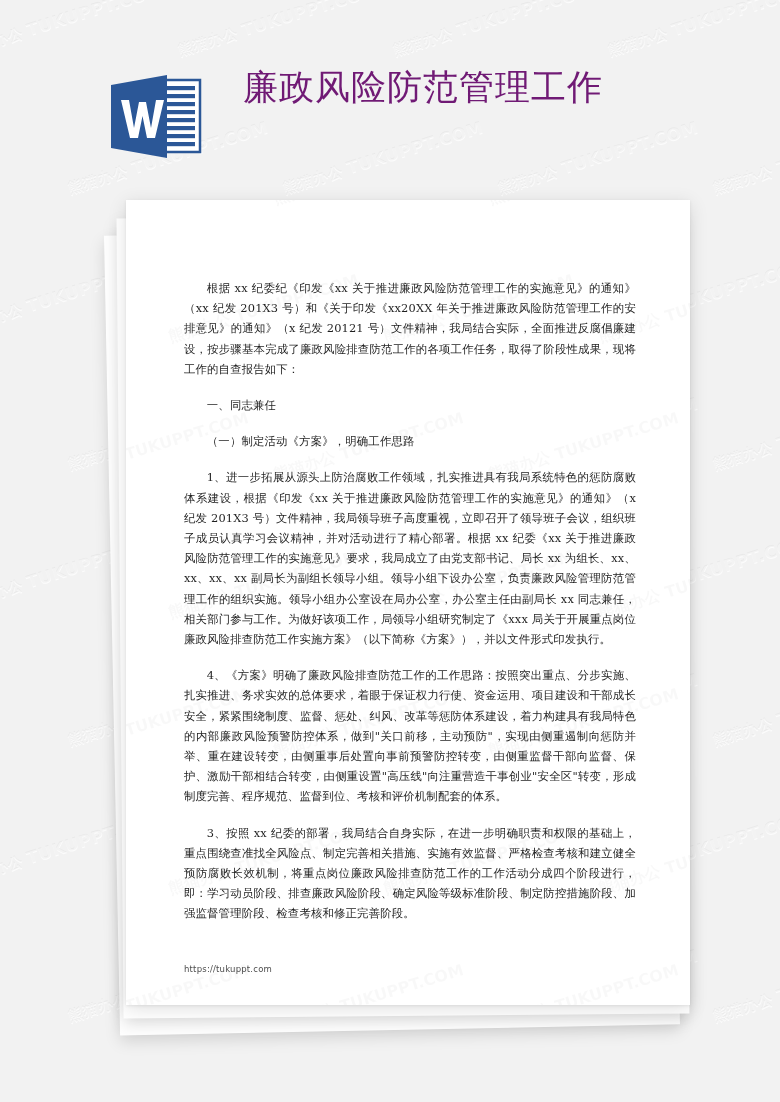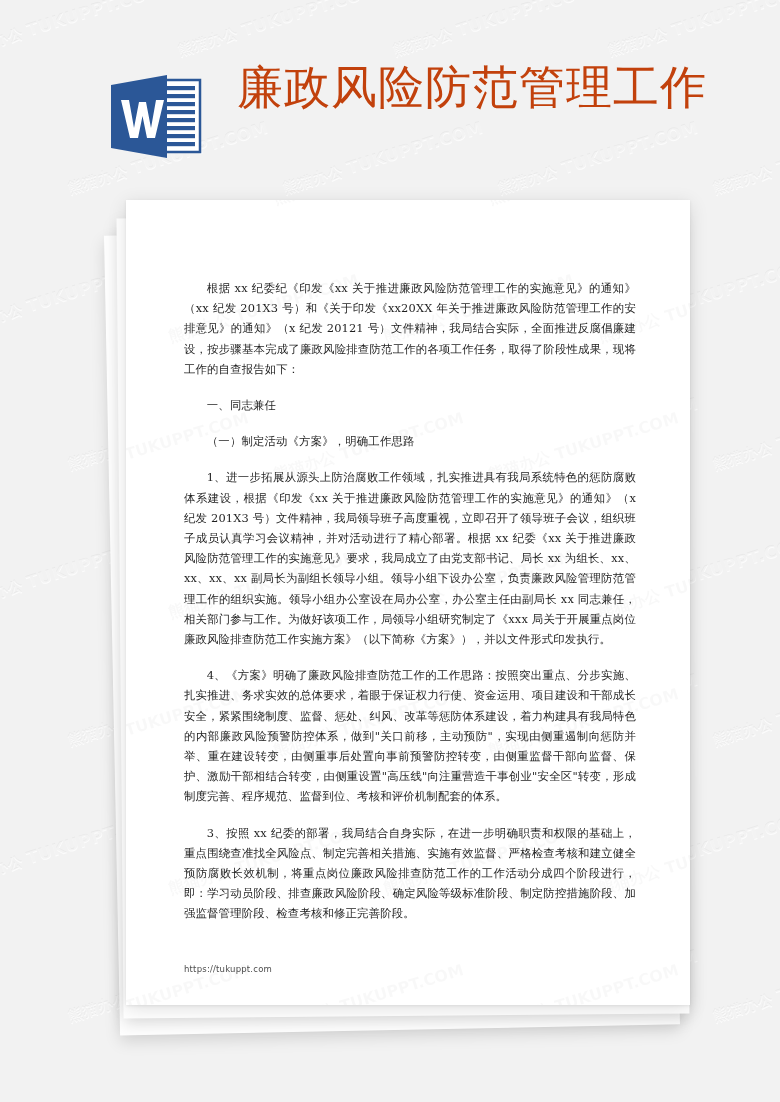--- a/index.html
+++ b/index.html
@@ -49,28 +49,28 @@
     position: absolute;
     left: 103px;
     top: 68px;
     width: 104px;
     height: 104px;
   }
   #word-logo svg { display: block; width: 104px; height: 104px; }
 
   #doc-title {
     position: absolute;
-    left: 237px;
+    left: 243px;
     top: 62px;
     width: 470px;
     font-family: "DejaVu Sans", sans-serif;
-    font-size: 46px;
+    font-size: 35px;
     line-height: 50px;
     font-weight: 500;
-    color: #c2410c;
+    color: #701a75;
     letter-spacing: 1px;
   }
 
   
   #page-stack {
     position: absolute;
     left: 0; top: 0;
     width: 780px; height: 1102px;
     z-index: 3;
   }

